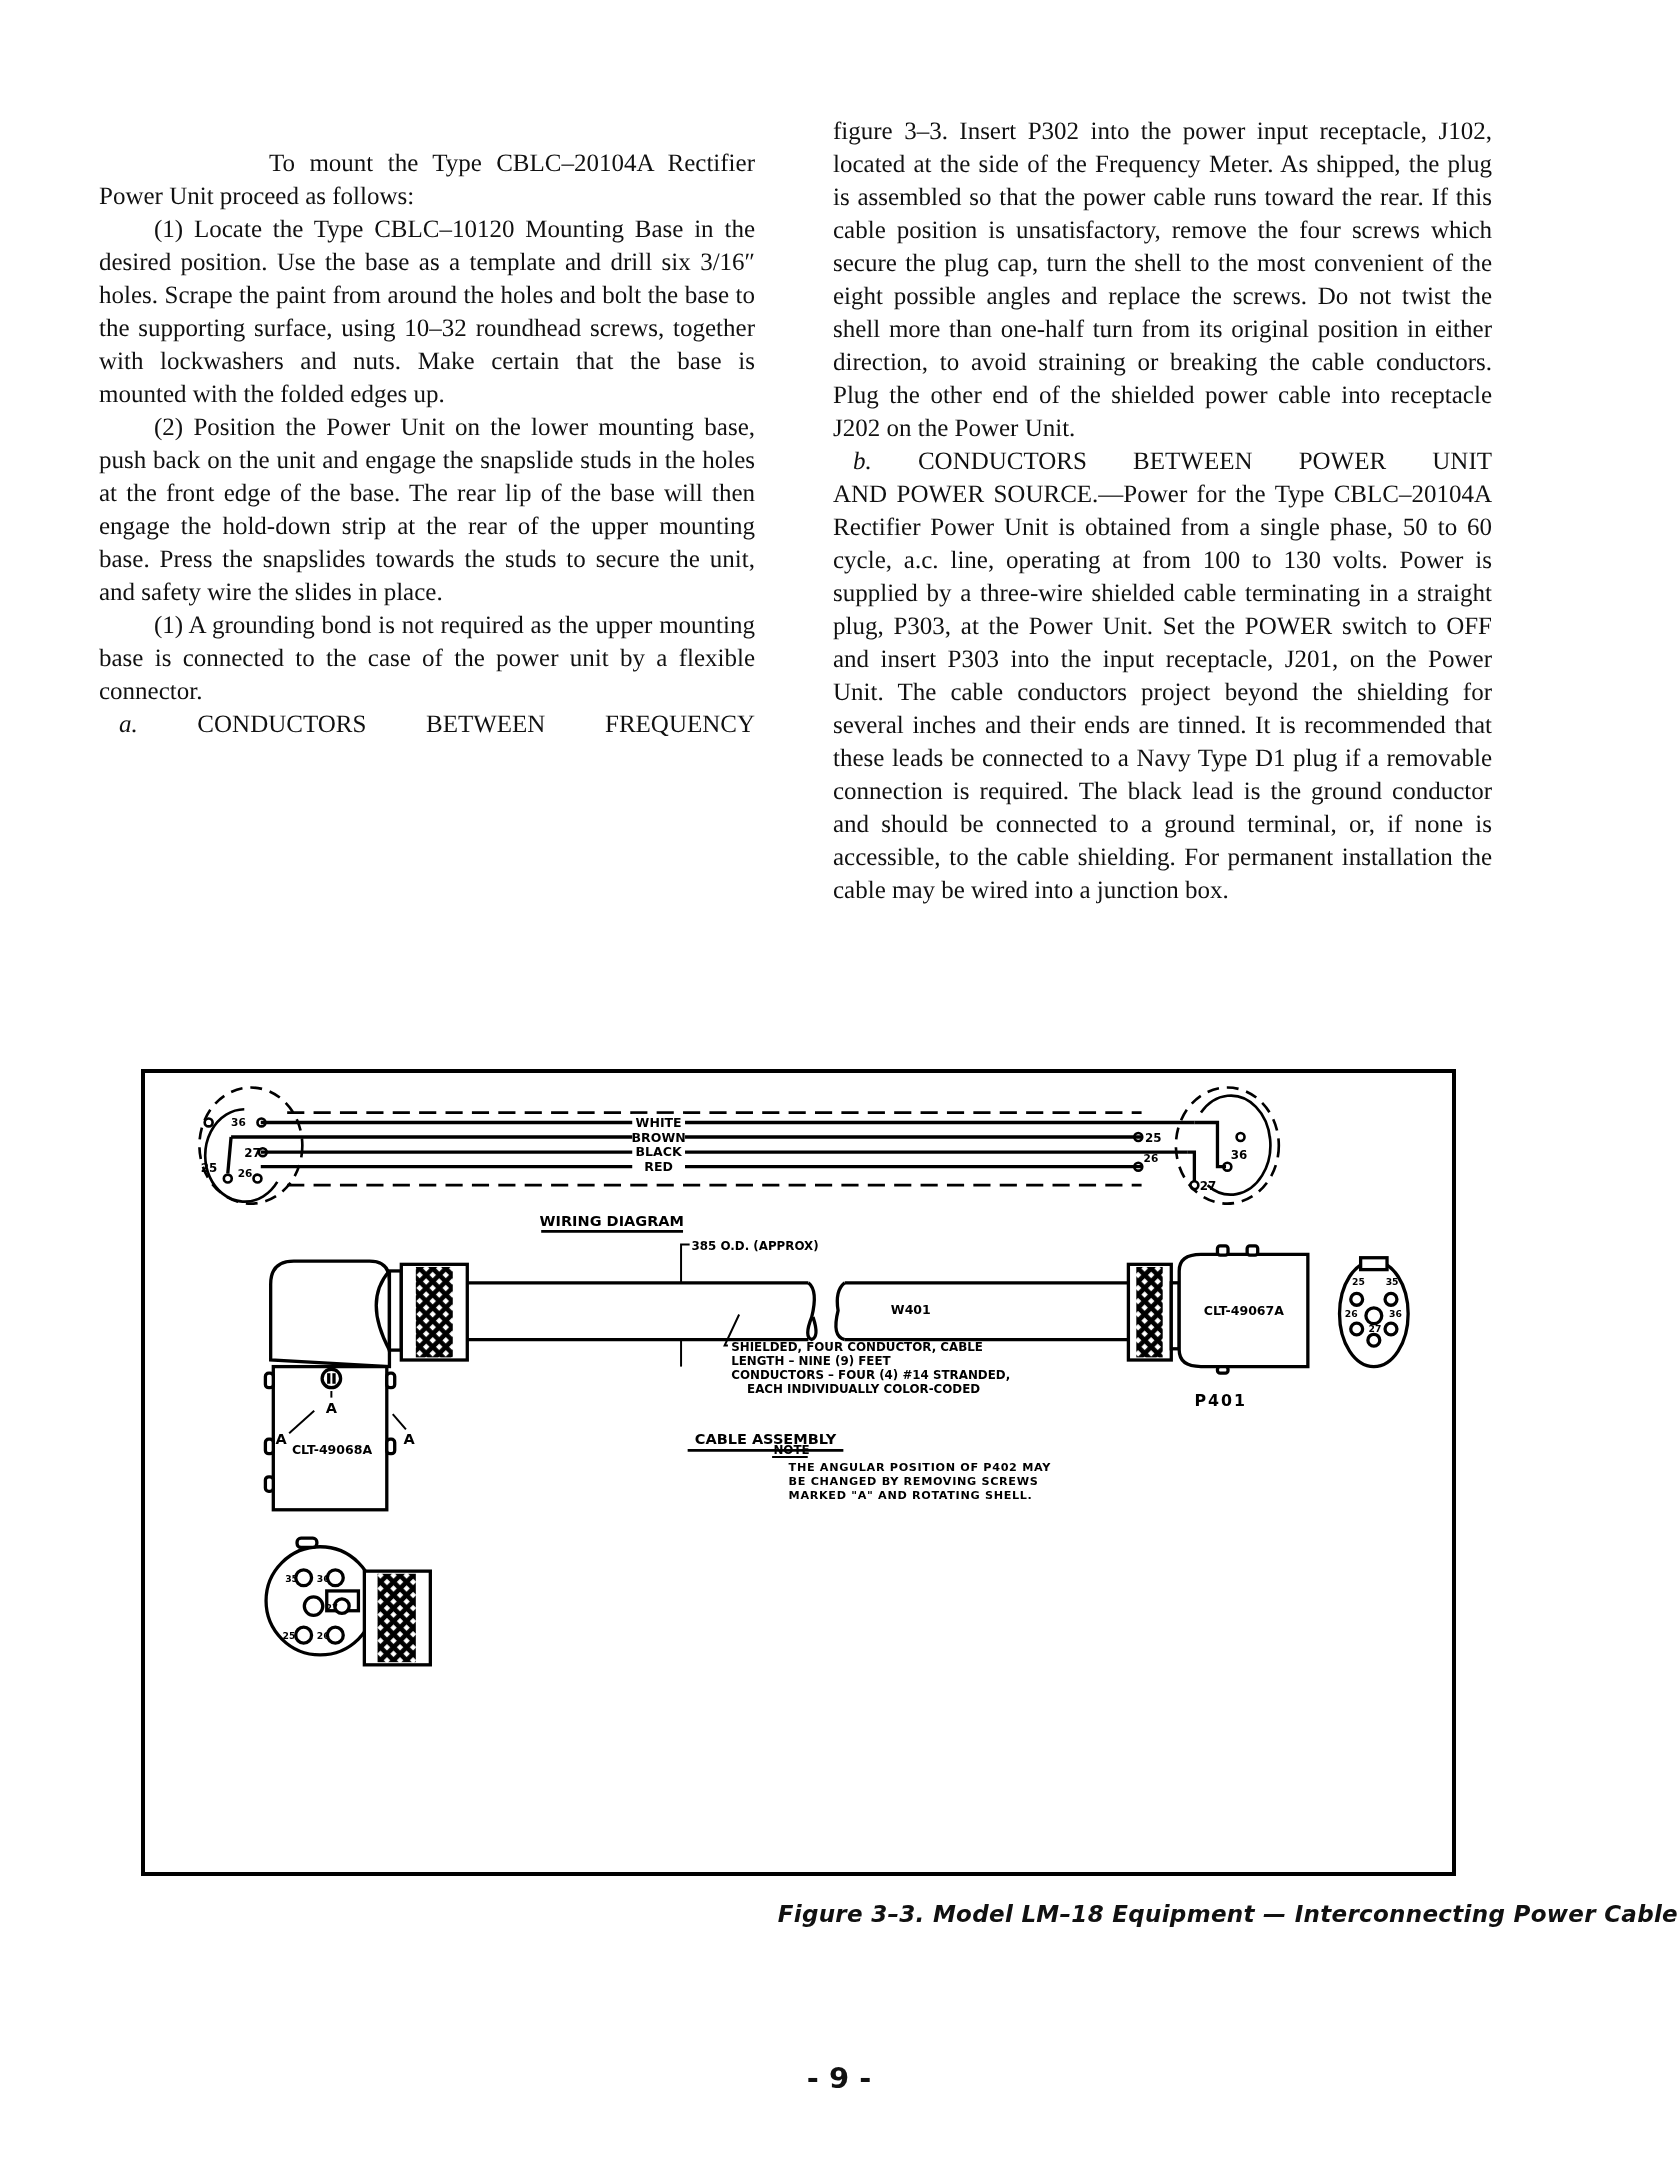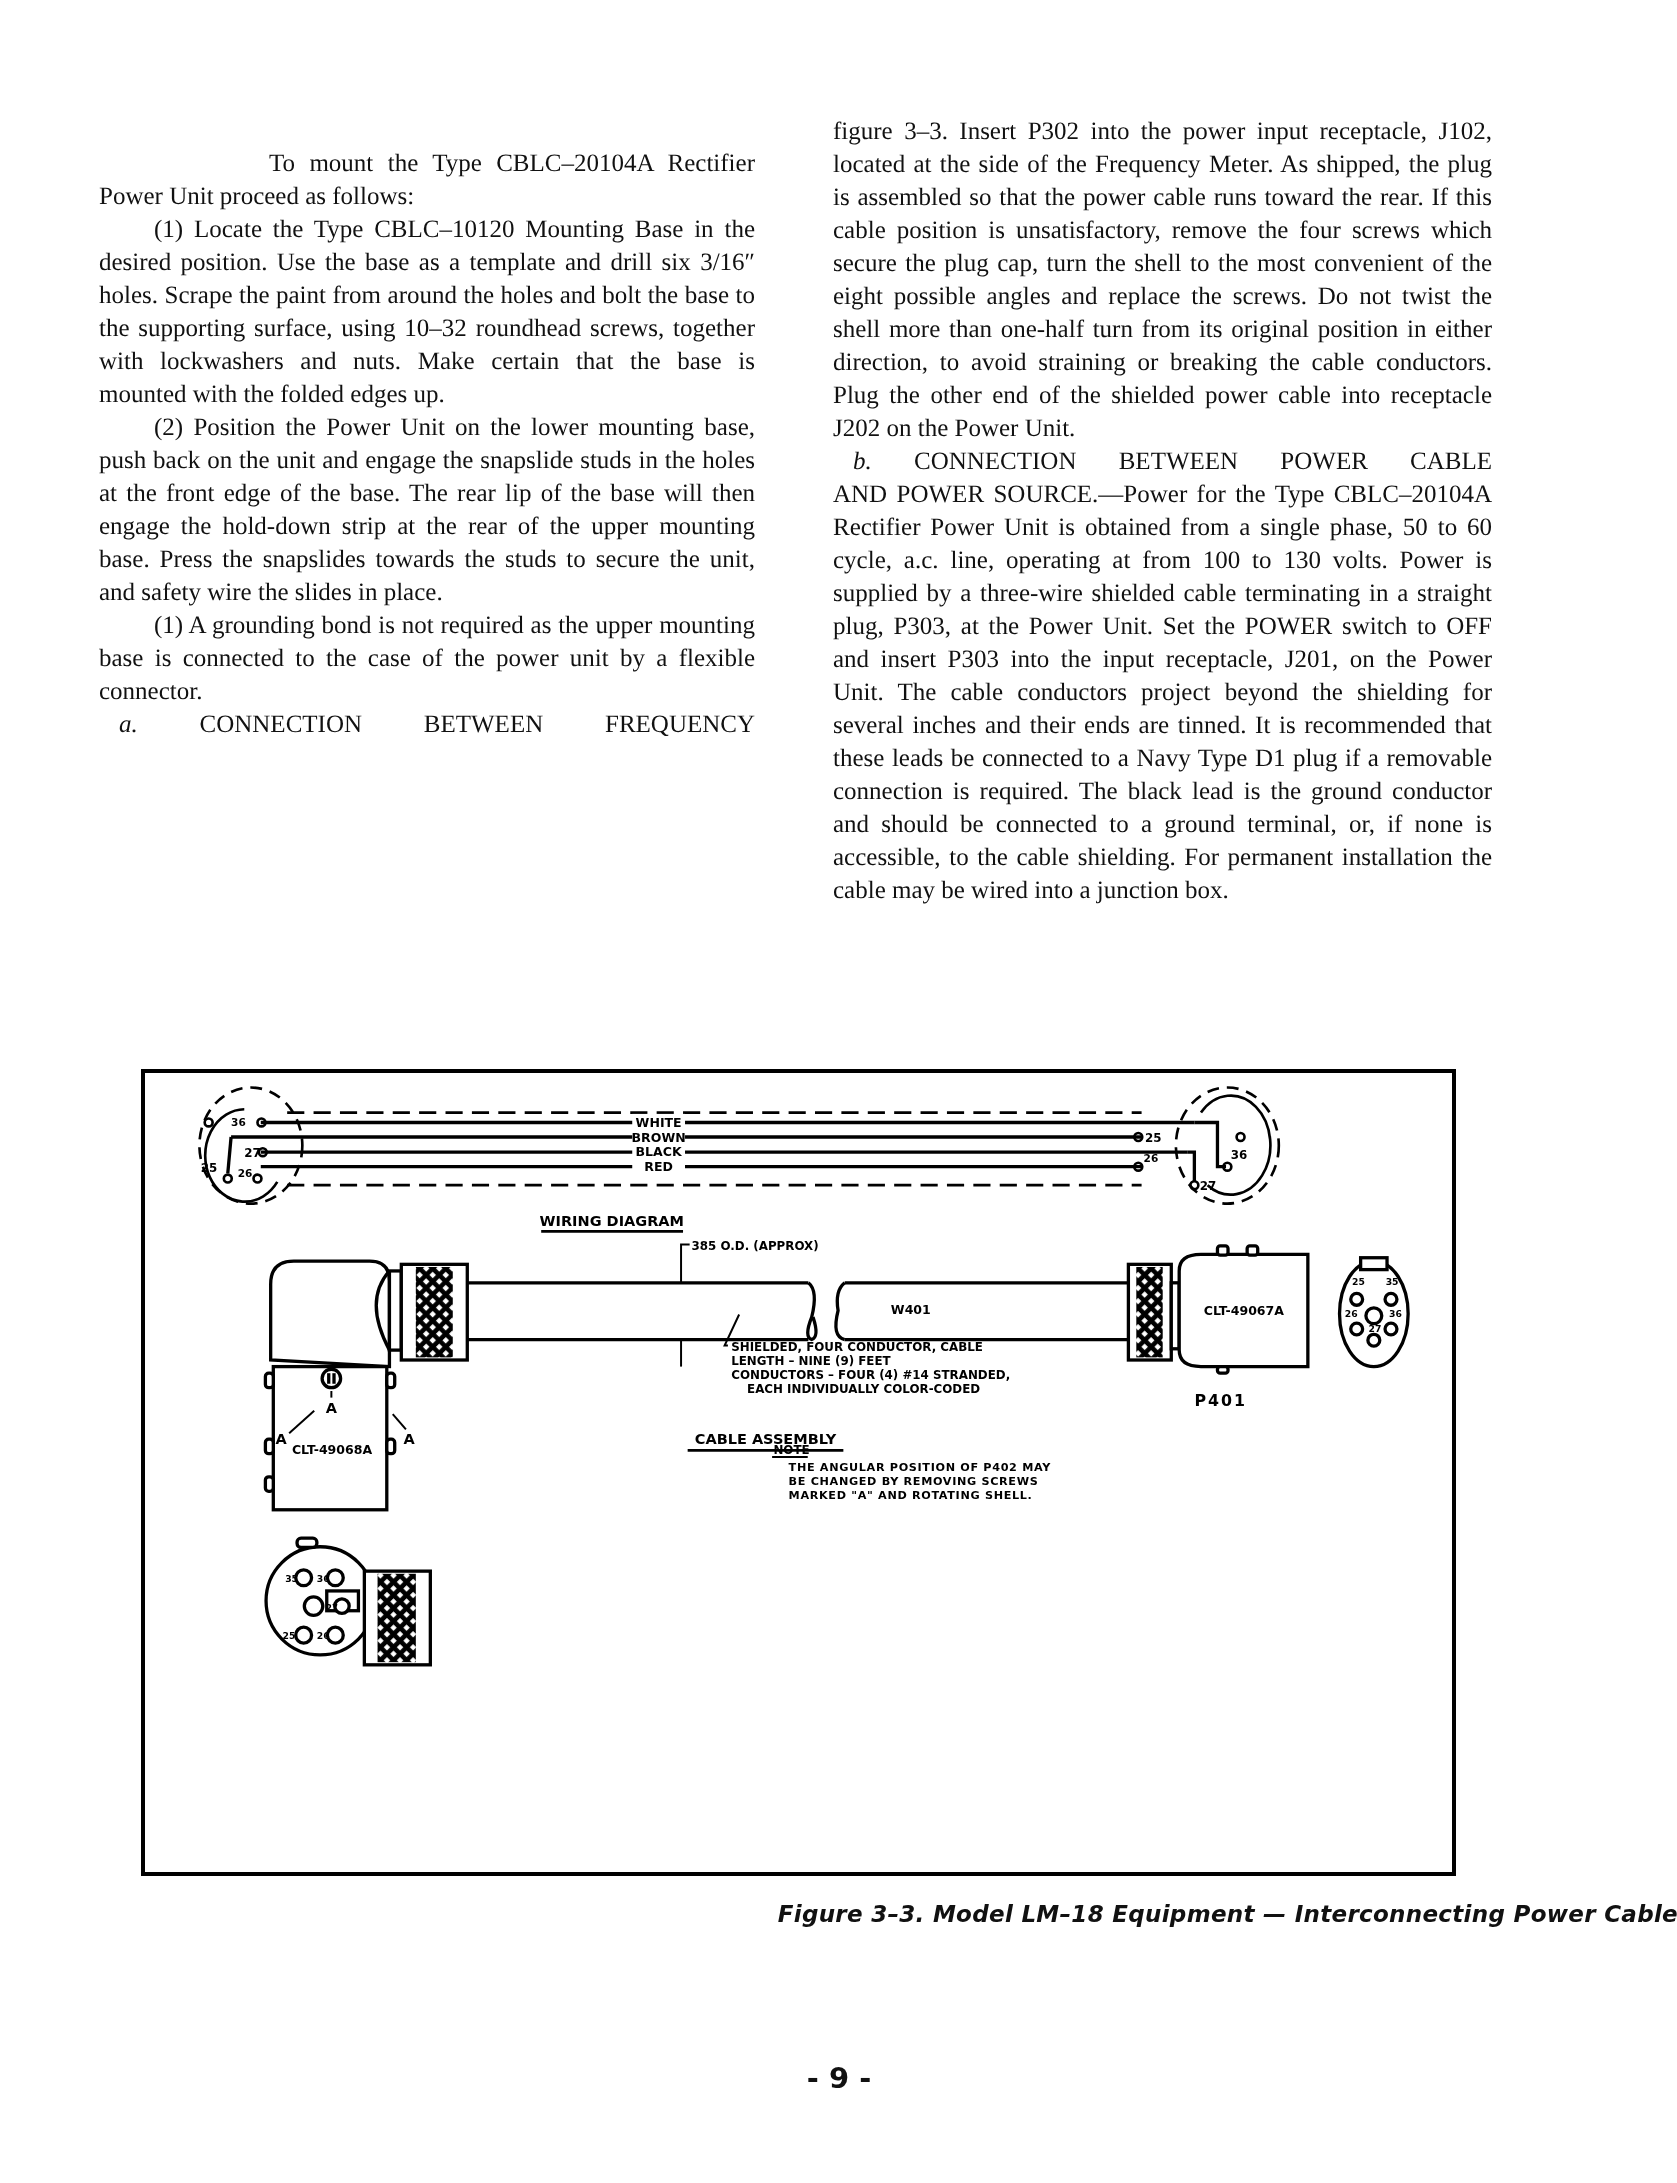--- a/index.html
+++ b/index.html
@@ -40,26 +40,26 @@
   }
 </style>
 </head>
 <body>
 
 <div id="col-left" class="col">
   <p class="indent">To mount the Type CBLC–20104A Rectifier Power Unit proceed as follows:</p>
   <p class="indent2">(1) Locate the Type CBLC–10120 Mounting Base in the desired position. Use the base as a template and drill six 3/16″ holes. Scrape the paint from around the holes and bolt the base to the supporting surface, using 10–32 roundhead screws, together with lockwashers and nuts. Make certain that the base is mounted with the folded edges up.</p>
   <p class="indent2">(2) Position the Power Unit on the lower mounting base, push back on the unit and engage the snapslide studs in the holes at the front edge of the base. The rear lip of the base will then engage the hold-down strip at the rear of the upper mounting base. Press the snapslides towards the studs to secure the unit, and safety wire the slides in place.</p>
   <p class="indent2">(1) A grounding bond is not required as the upper mounting base is connected to the case of the power unit by a flexible connector.</p>
-  <p class="indent3 spread"><span class="sub-label">a.</span> <span>CONNECTION BETWEEN FREQUENCY</span></p>
+  <p class="indent3 spread"><span class="sub-label">a.</span> <span>CONDUCTORS BETWEEN FREQUENCY</span></p>
 </div>
 
 <div id="col-right" class="col">
   <p>figure 3–3. Insert P302 into the power input receptacle, J102, located at the side of the Frequency Meter. As shipped, the plug is assembled so that the power cable runs toward the rear. If this cable position is unsatisfactory, remove the four screws which secure the plug cap, turn the shell to the most convenient of the eight possible angles and replace the screws. Do not twist the shell more than one-half turn from its original position in either direction, to avoid straining or breaking the cable conductors. Plug the other end of the shielded power cable into receptacle J202 on the Power Unit.</p>
-  <p class="indent3 spread"><span class="sub-label">b.</span> <span>CONNECTION BETWEEN POWER CABLE</span></p>
+  <p class="indent3 spread"><span class="sub-label">b.</span> <span>CONDUCTORS BETWEEN POWER UNIT</span></p>
   <p>AND POWER SOURCE.—Power for the Type CBLC–20104A Rectifier Power Unit is obtained from a single phase, 50 to 60 cycle, a.c. line, operating at from 100 to 130 volts. Power is supplied by a three-wire shielded cable terminating in a straight plug, P303, at the Power Unit. Set the POWER switch to OFF and insert P303 into the input receptacle, J201, on the Power Unit. The cable conductors project beyond the shielding for several inches and their ends are tinned. It is recommended that these leads be connected to a Navy Type D1 plug if a removable connection is required. The black lead is the ground conductor and should be connected to a ground terminal, or, if none is accessible, to the cable shielding. For permanent installation the cable may be wired into a junction box.</p>
 </div>
 
 <div id="figure-frame">
   <svg id="figure-svg" width="1307" height="799" viewBox="0 0 1980 1211">
     <defs>
       <pattern id="knurl" width="14" height="14" patternUnits="userSpaceOnUse" patternTransform="rotate(45)">
         <rect width="14" height="14" fill="#000"></rect>
         <rect x="3" y="3" width="7" height="7" fill="#fff"></rect>
       </pattern>

